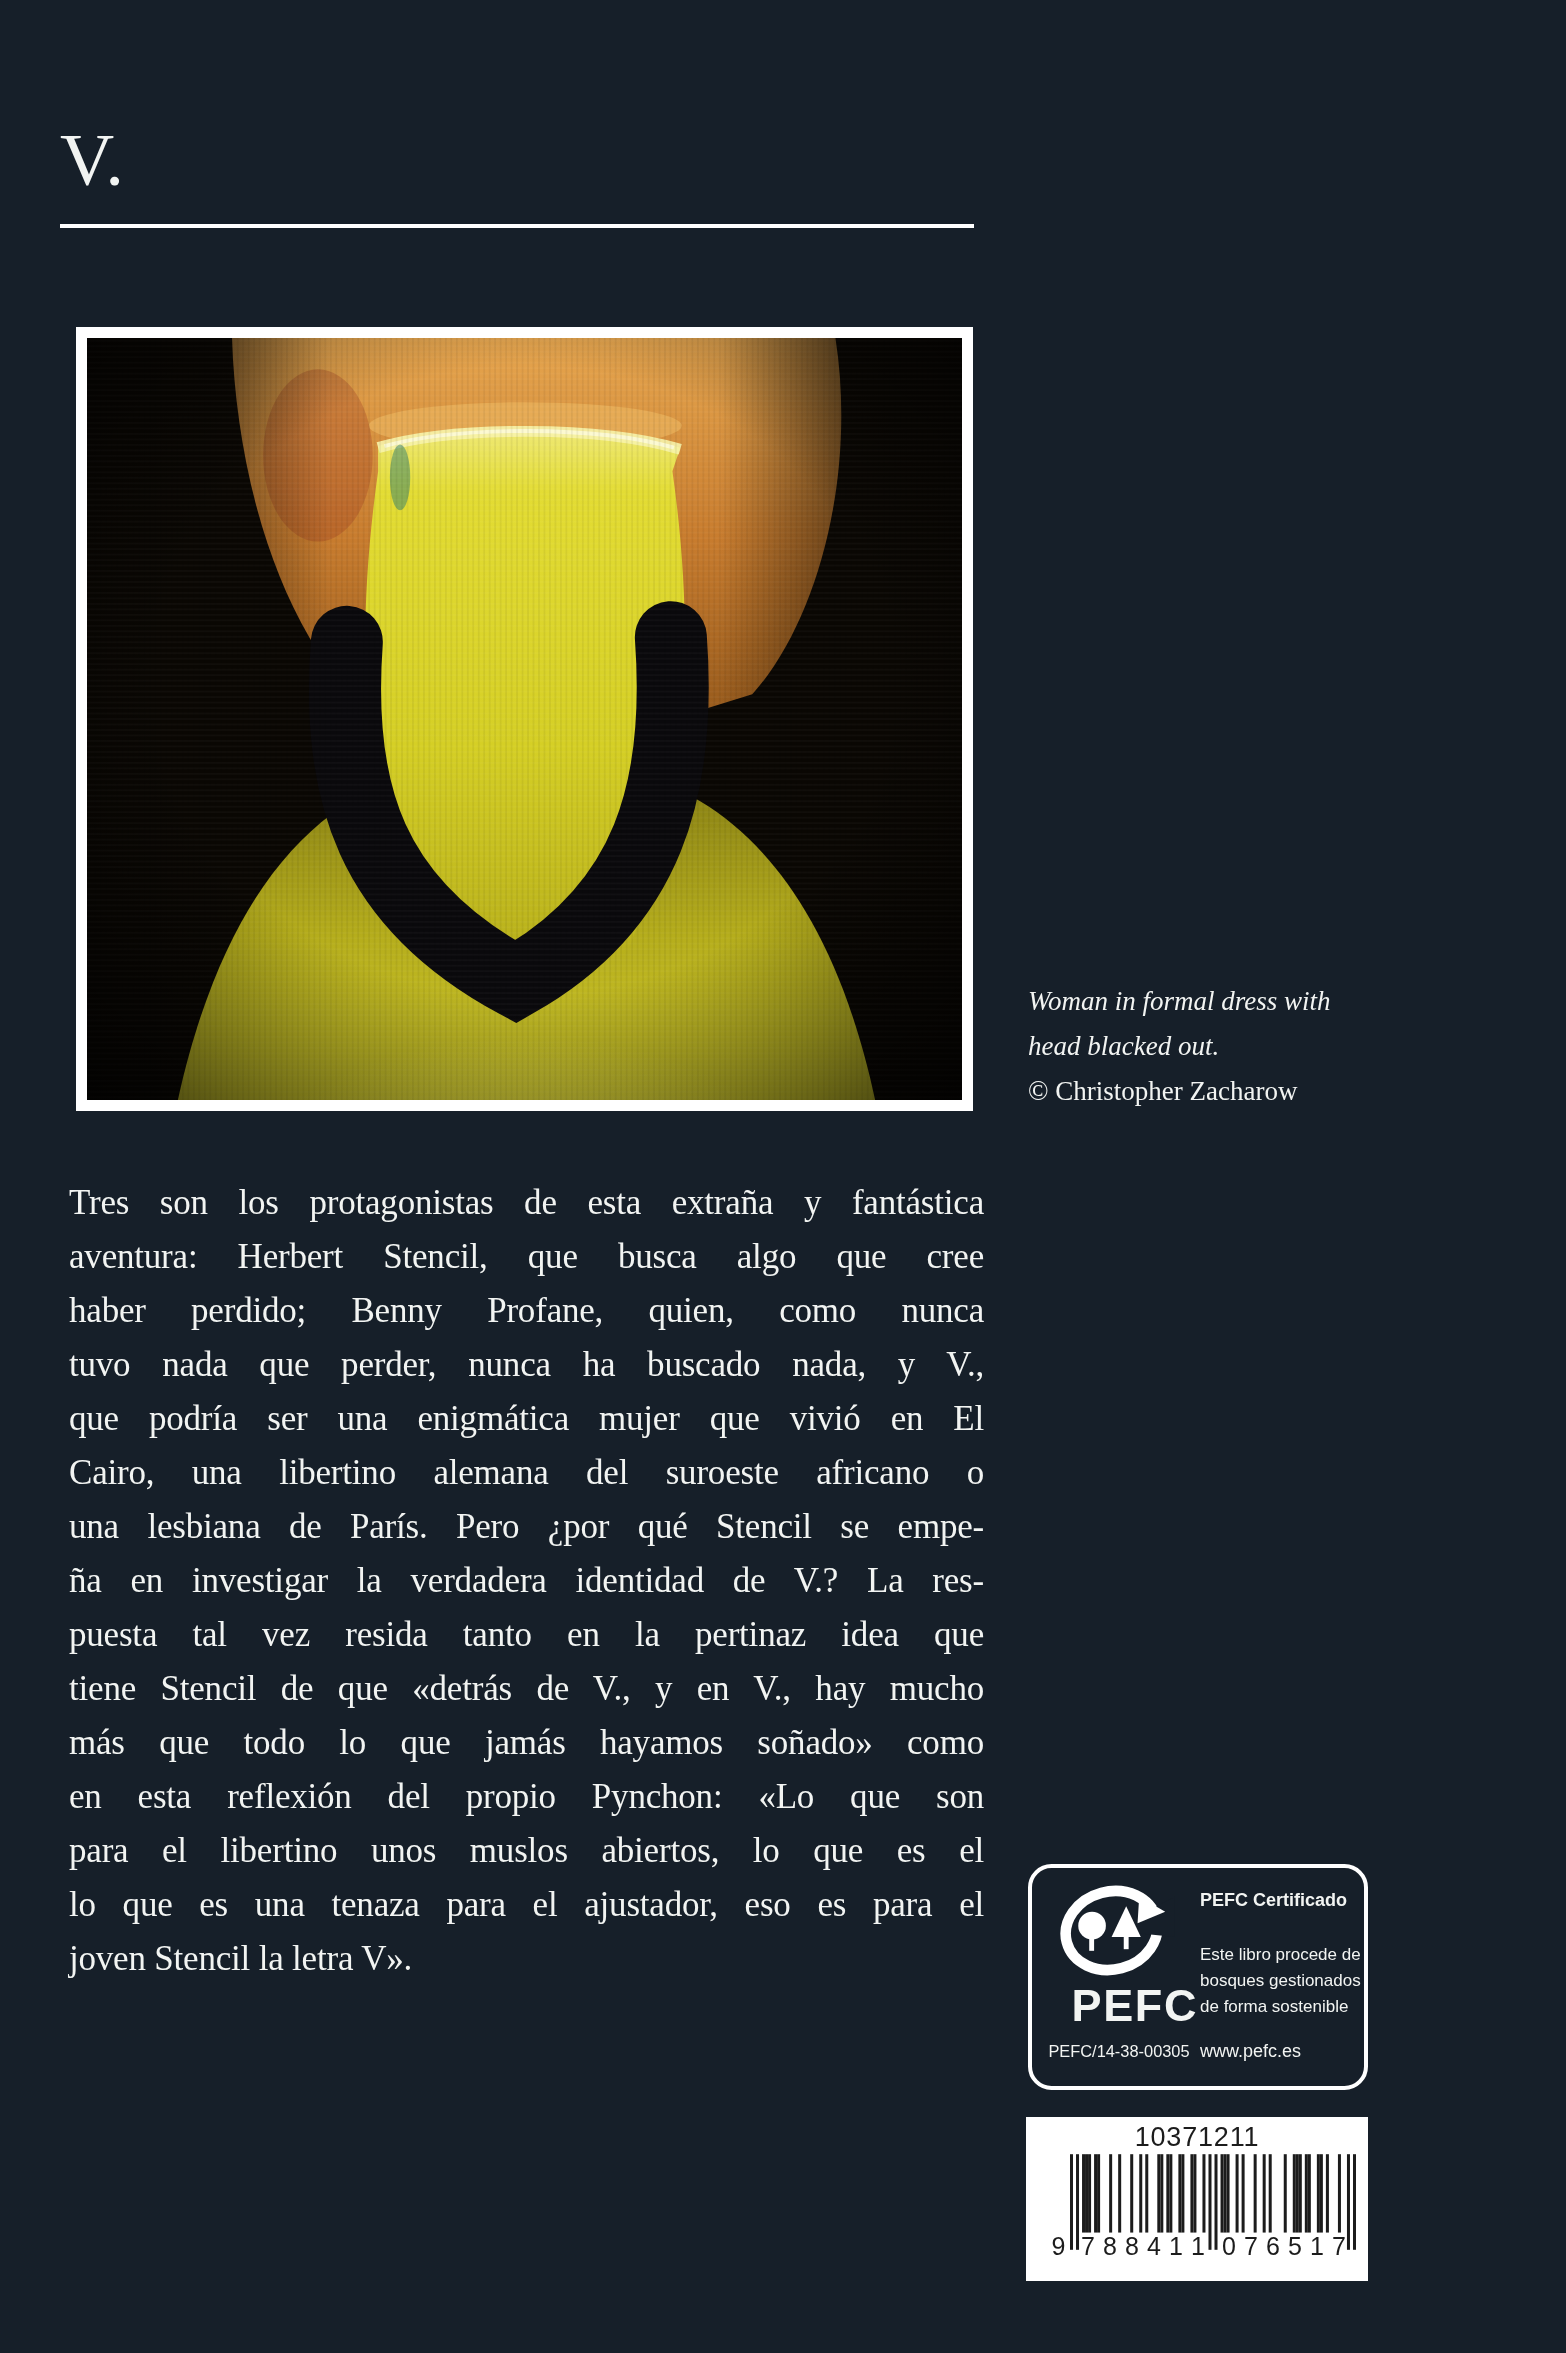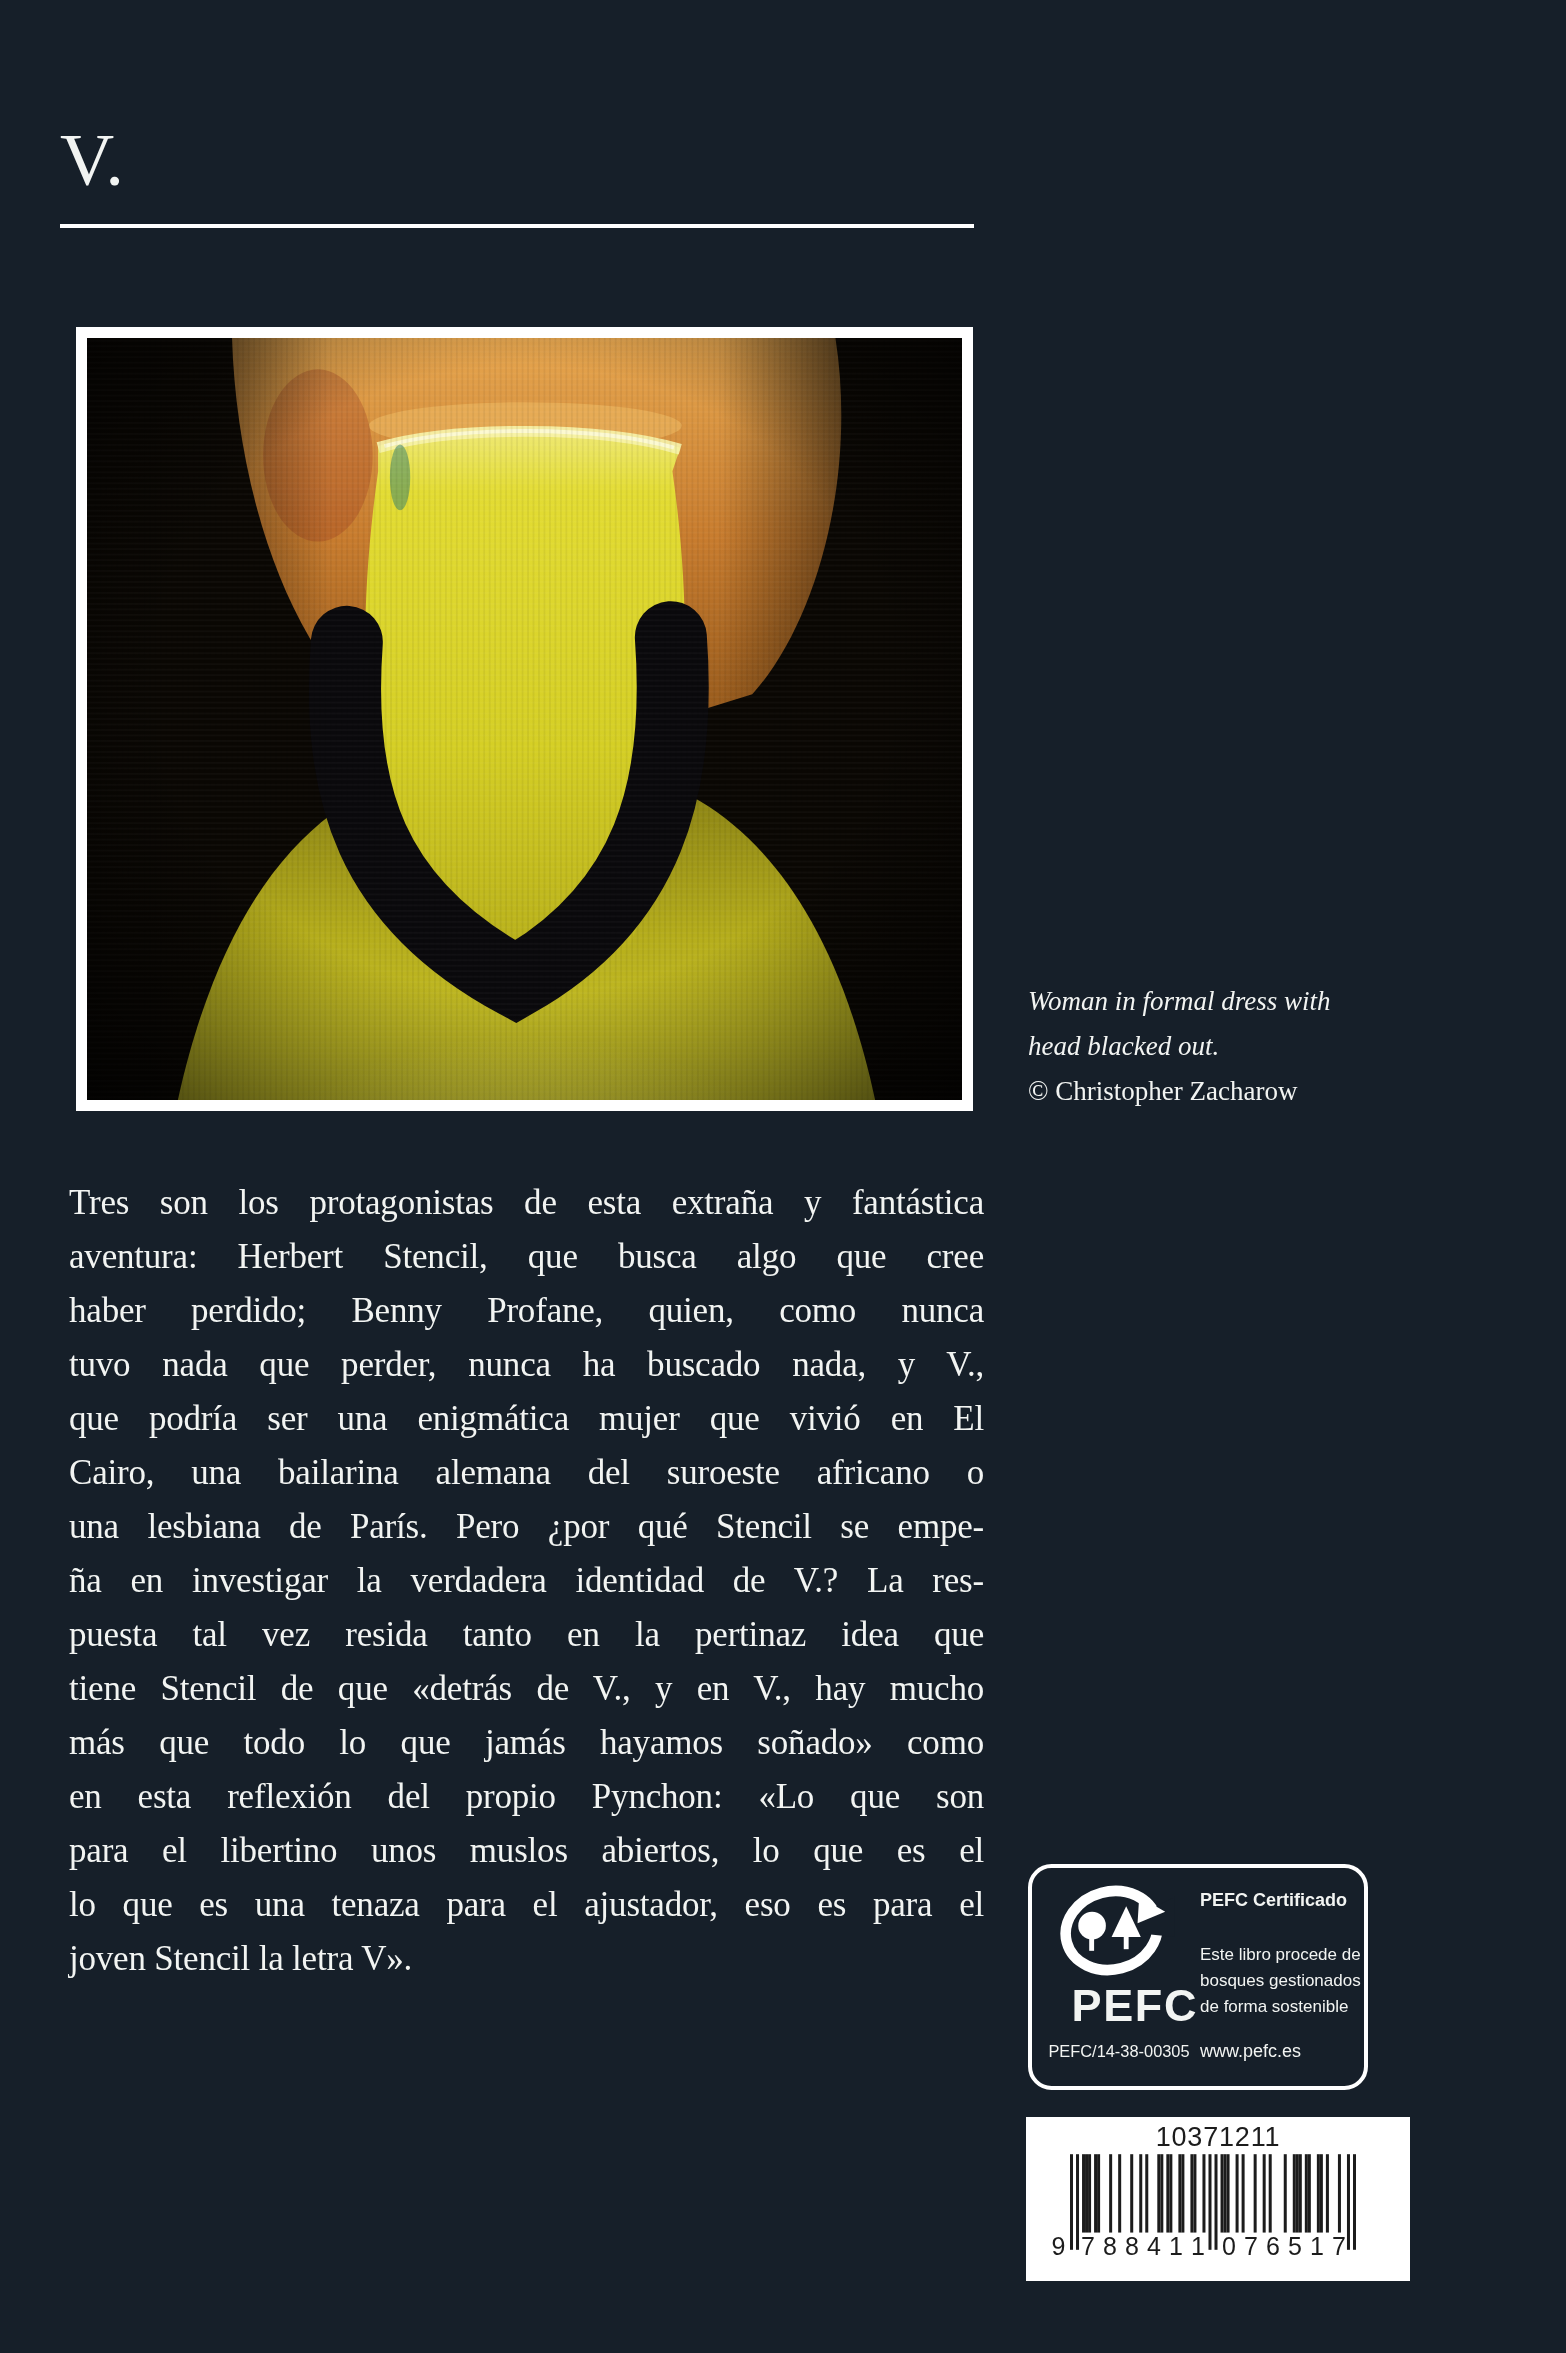--- a/index.html
+++ b/index.html
@@ -46,21 +46,20 @@
     font-size:45px;font-weight:bold;letter-spacing:1.6px;line-height:1;}
   .pefc-lic{position:absolute;left:0;top:174px;width:174px;text-align:center;font-size:16.4px;}
   .pefc-head{position:absolute;left:168px;top:22px;font-size:18px;font-weight:bold;}
   .pefc-body{position:absolute;left:168px;top:74px;font-size:17px;line-height:26px;}
   .pefc-url{position:absolute;left:168px;top:173px;font-size:18px;}
   
   .barcode{
     position:absolute;left:1026px;top:2117px;width:342px;height:164px;
     background:var(--frame-white);color:var(--barcode-ink);
     font-family:"Liberation Sans",sans-serif;
-    padding-left:42px;
   }
   .bc-top{position:absolute;top:4.7px;left:0;width:100%;text-align:center;font-size:27px;letter-spacing:0.8px;}
   .bc-bars{position:absolute;left:44px;top:37px;}
   .bc-digits{position:absolute;top:115px;font-size:25px;}
   .bc-first{left:12.5px;width:27px;text-align:right;}
   .bc-left{left:55px;width:124px;display:flex;justify-content:space-between;}
   .bc-right{left:196px;width:124px;display:flex;justify-content:space-between;}
 </style>
 </head>
 <body>
@@ -135,21 +134,21 @@
       </div>
     <div class="caption-credit">© Christopher Zacharow</div>
   </div>
 
   <div class="synopsis">
       <div class="syn-line">Tres son los protagonistas de esta extraña y fantástica</div>
       <div class="syn-line">aventura: Herbert Stencil, que busca algo que cree</div>
       <div class="syn-line">haber perdido; Benny Profane, quien, como nunca</div>
       <div class="syn-line">tuvo nada que perder, nunca ha buscado nada, y V.,</div>
       <div class="syn-line">que podría ser una enigmática mujer que vivió en El</div>
-      <div class="syn-line">Cairo, una bailarina alemana del suroeste africano o</div>
+      <div class="syn-line">Cairo, una libertino alemana del suroeste africano o</div>
       <div class="syn-line">una lesbiana de París. Pero ¿por qué Stencil se empe-</div>
       <div class="syn-line">ña en investigar la verdadera identidad de V.? La res-</div>
       <div class="syn-line">puesta tal vez resida tanto en la pertinaz idea que</div>
       <div class="syn-line">tiene Stencil de que «detrás de V., y en V., hay mucho</div>
       <div class="syn-line">más que todo lo que jamás hayamos soñado» como</div>
       <div class="syn-line">en esta reflexión del propio Pynchon: «Lo que son</div>
       <div class="syn-line">para el libertino unos muslos abiertos, lo que es el</div>
       <div class="syn-line">lo que es una tenaza para el ajustador, eso es para el</div>
       <div class="syn-line">joven Stencil la letra V».</div>
     </div>

